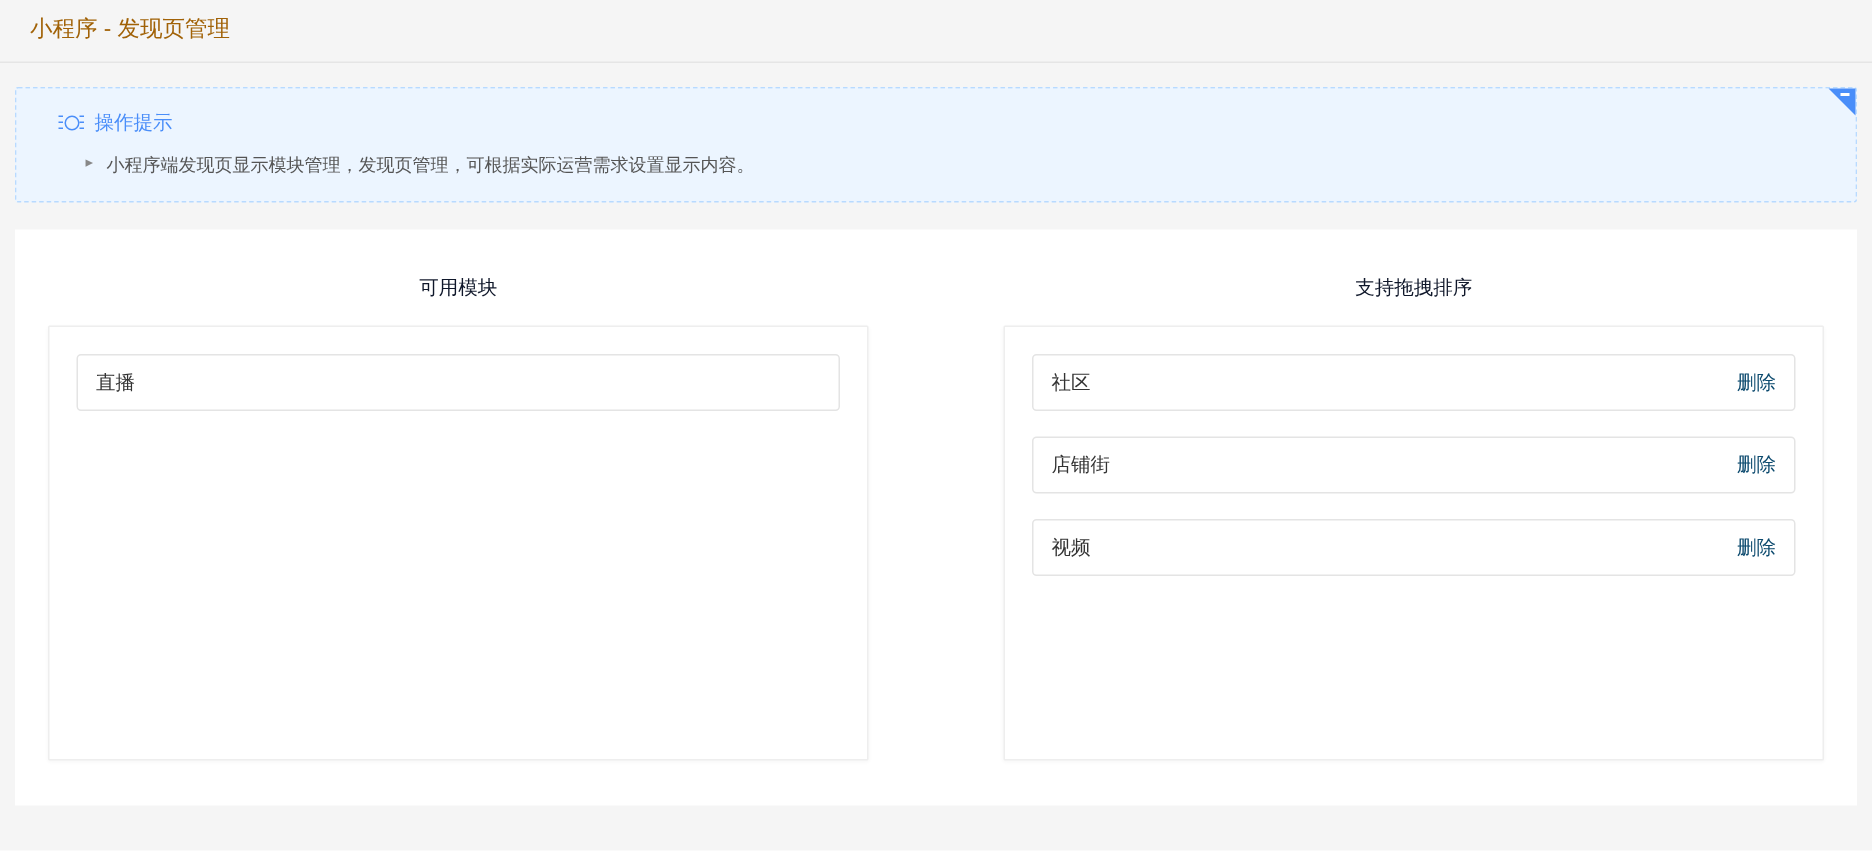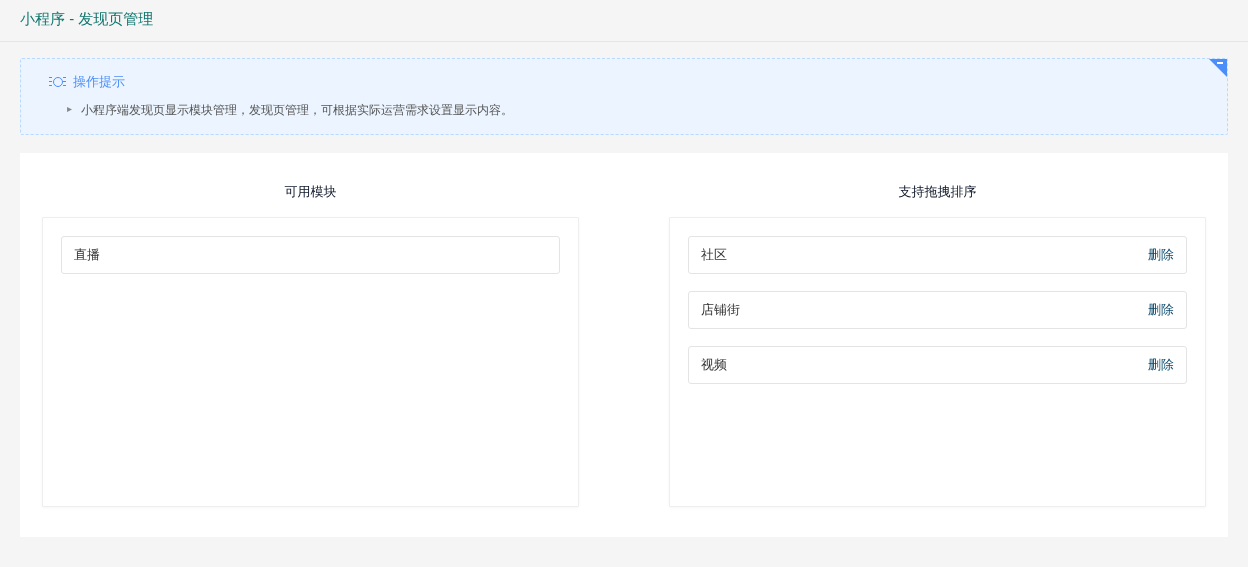--- a/index.html
+++ b/index.html
@@ -14,25 +14,25 @@
       background: #f5f5f5;
       width: 1248px;
     }
     .page-header {
       padding: 10px 20px 12px 20px;
       background: #f5f5f5;
       border-bottom: 1px solid #e5e5e5;
     }
     .page-title {
       font-size: 15px;
-      color: #0f766e;
+      color: #a16207;
       font-weight: normal;
     }
     .content-area {
-      padding: 16px 20px;
+      padding: 16px 10px;
     }
     .tip-box {
       position: relative;
       border: 1px dashed #b8daff;
       background: #ecf5ff;
       border-radius: 2px;
       padding: 14px 20px 14px 30px;
       margin-bottom: 18px;
     }
     .tip-header {

